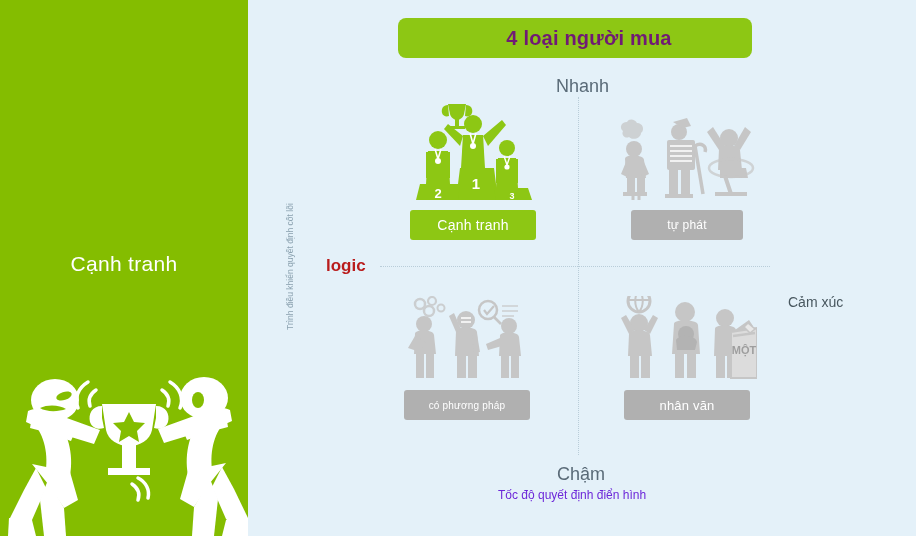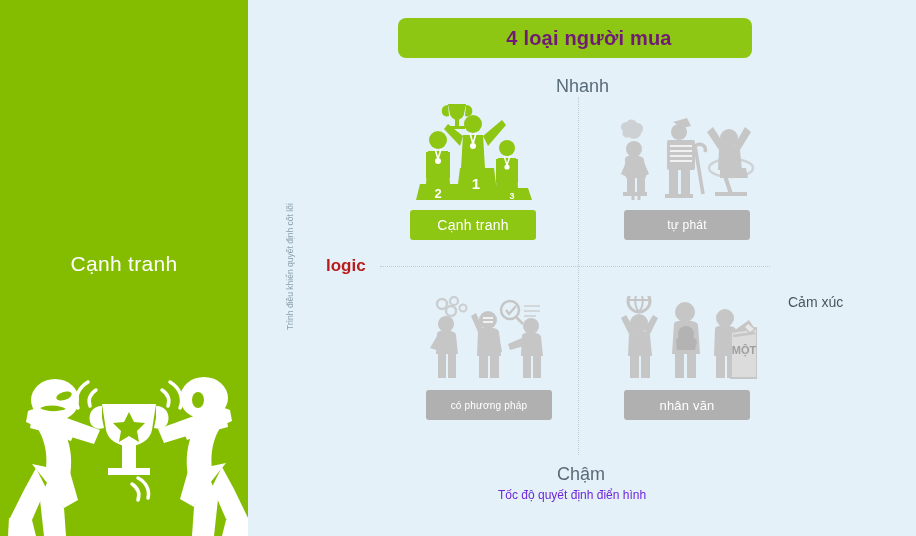--- a/index.html
+++ b/index.html
@@ -108,21 +108,21 @@
   
   .quad {
     position: absolute;
     width: 190px;
     display: flex;
     flex-direction: column;
     align-items: center;
   }
   .q-tl { left: 378px; top: 96px; }
   .q-tr { left: 592px; top: 116px; }
-  .q-bl { left: 394px; top: 296px; }
+  .q-bl { left: 372px; top: 296px; }
   .q-br { left: 592px; top: 296px; }
 
   .quad-icon { height: 104px; display: flex; align-items: flex-end; justify-content: center; }
   .q-tr .quad-icon, .q-bl .quad-icon, .q-br .quad-icon { height: 84px; }
 
   .badge {
     margin-top: 10px;
     height: 30px;
     display: flex;
     align-items: center;
@@ -133,21 +133,21 @@
   }
   .badge-green {
     width: 126px;
     background: #8dc714;
     font-size: 14px;
   }
   .badge-gray {
     background: #b0b0b0;
     font-size: 12px;
   }
-  .b-tuphat   { width: 126px; }
+  .b-tuphat   { width: 112px; }
   .b-phuongphap { width: 126px; font-size: 10px; }
   .b-nhanvan  { width: 126px; font-size: 13px; }
 </style>
 </head>
 <body>
 
 <div id="root">
 
   <div class="left-panel">
     <div class="left-panel-title">Cạnh tranh</div>

